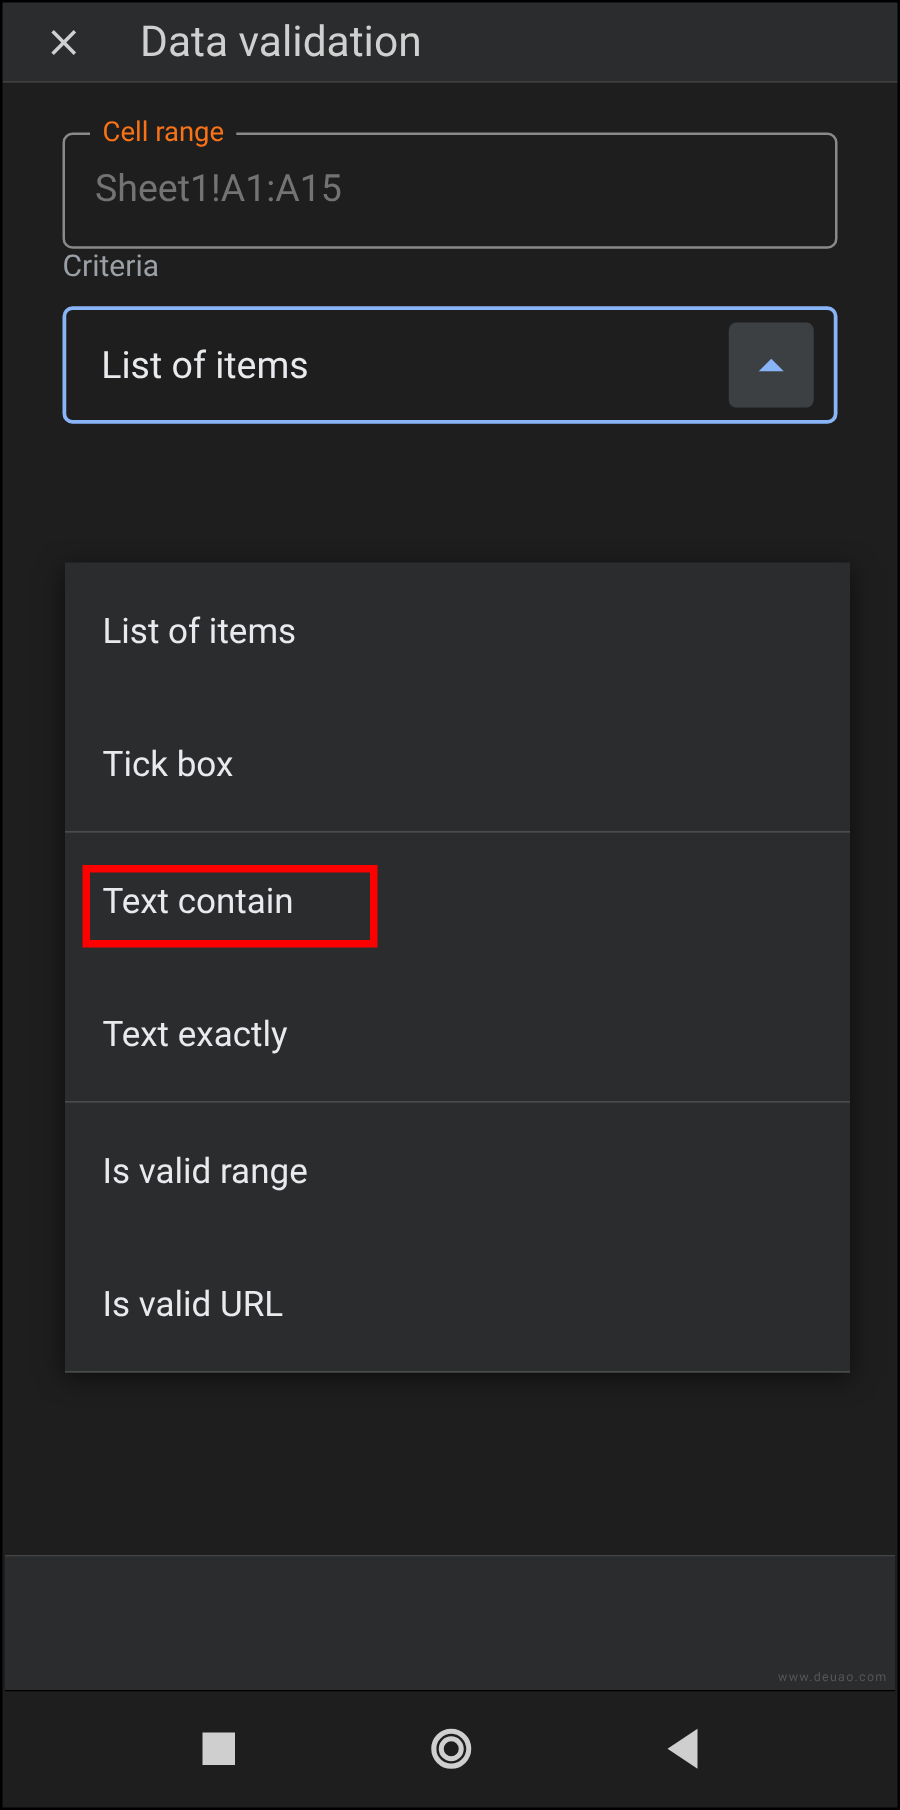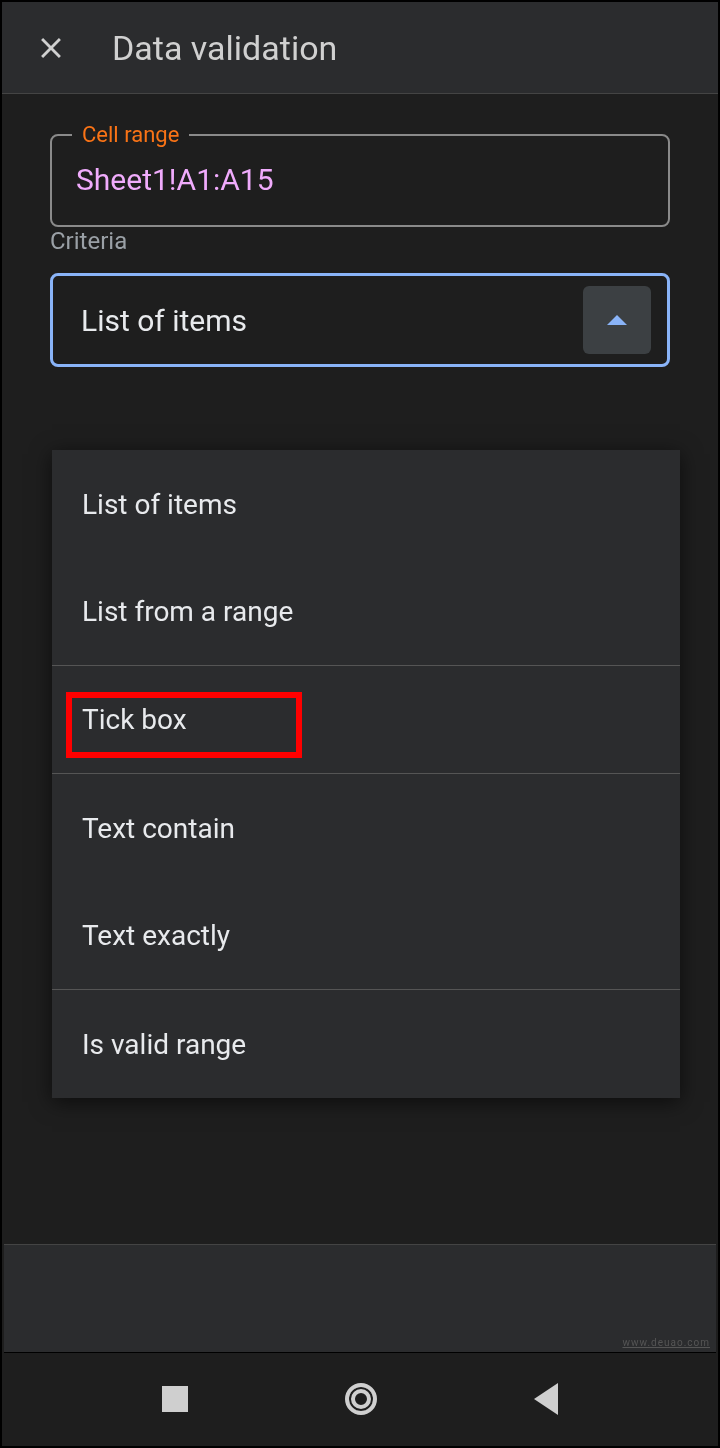--- a/index.html
+++ b/index.html
@@ -7,21 +7,21 @@
     width: 720px;
     height: 1448px;
     background: #1e1e1e;
     font-family: Roboto, Arial, sans-serif;
     color: #e8eaed;
     overflow: hidden;
     position: relative;
     border: 2px solid #000;
   }
   .appbar {
-    height: 92px;
+    height: 64px;
     background: #2b2c2e;
     display: flex;
     align-items: center;
     padding: 0 31px 0 32px;
     border-bottom: 1px solid #444;
   }
   .close-icon svg { display: block; }
   .title {
     font-size: 34px;
     font-weight: 400;
@@ -48,21 +48,21 @@
     position: absolute;
     top: -14px;
     left: 20px;
     background: #1e1e1e;
     padding: 0 10px;
     color: #f97316;
     font-size: 22px;
   }
   .fieldset-value {
     font-size: 30px;
-    color: #f0abfc;
+    color: #737373;
   }
   .criteria-label {
     color: #9aa0a6;
     font-size: 24px;
     margin-bottom: 18px;
   }
   .select-box {
     border: 3px solid #8ab4f8;
     border-radius: 8px;
     height: 94px;
@@ -147,21 +147,20 @@
     border-bottom: 16px solid transparent;
     border-right: 24px solid #cfcfcf;
   }
   .watermark {
     position: absolute;
     right: 8px;
     bottom: 98px;
     font-size: 10px;
     color: #555;
     letter-spacing: 1px;
-    text-decoration: underline;
   }
 </style>
 </head>
 <body>
 
 <div class="appbar">
   <span class="close-icon">
     <svg width="34" height="34" viewBox="0 0 24 24">
         <path d="M19 6.41 17.59 5 12 10.59 6.41 5 5 6.41 10.59 12 5 17.59 6.41 19 12 13.41 17.59 19 19 17.59 13.41 12z" fill="#d0d0d0"></path>
       </svg>
@@ -182,25 +181,25 @@
     <span class="arrow-btn">
       <span class="arrow-up"></span>
     </span>
   </div>
 </div>
 
 <div class="bottombar-bg"></div>
 
 <div class="dropdown">
   <div class="option">List of items</div>
-  <div class="option divider">List from a range</div>
   <div class="option divider">Tick box</div>
   <div class="option">Text contain</div>
   <div class="option divider">Text exactly</div>
   <div class="option">Is valid range</div>
+  <div class="option divider">Is valid URL</div>
 </div>
 
 <div class="highlight-box"></div>
 
 <div class="navbar">
   <span class="nav-square"></span>
   <span class="nav-circle"></span>
   <span class="nav-back"></span>
 </div>
 

